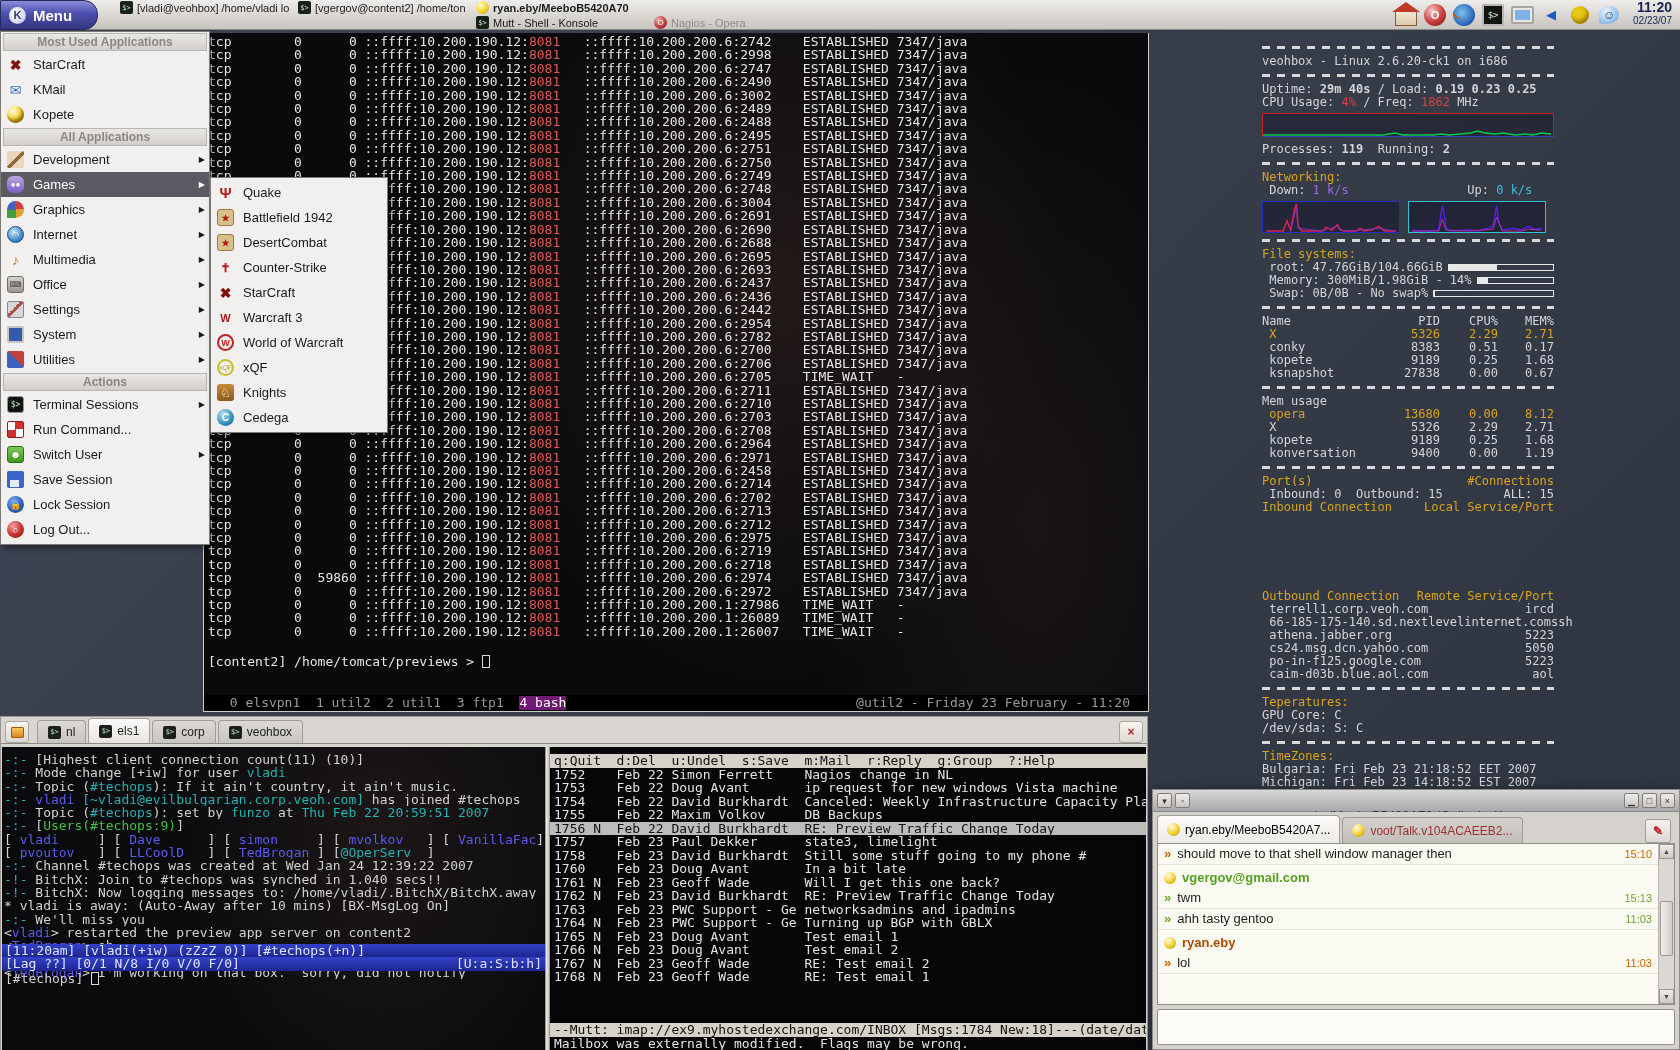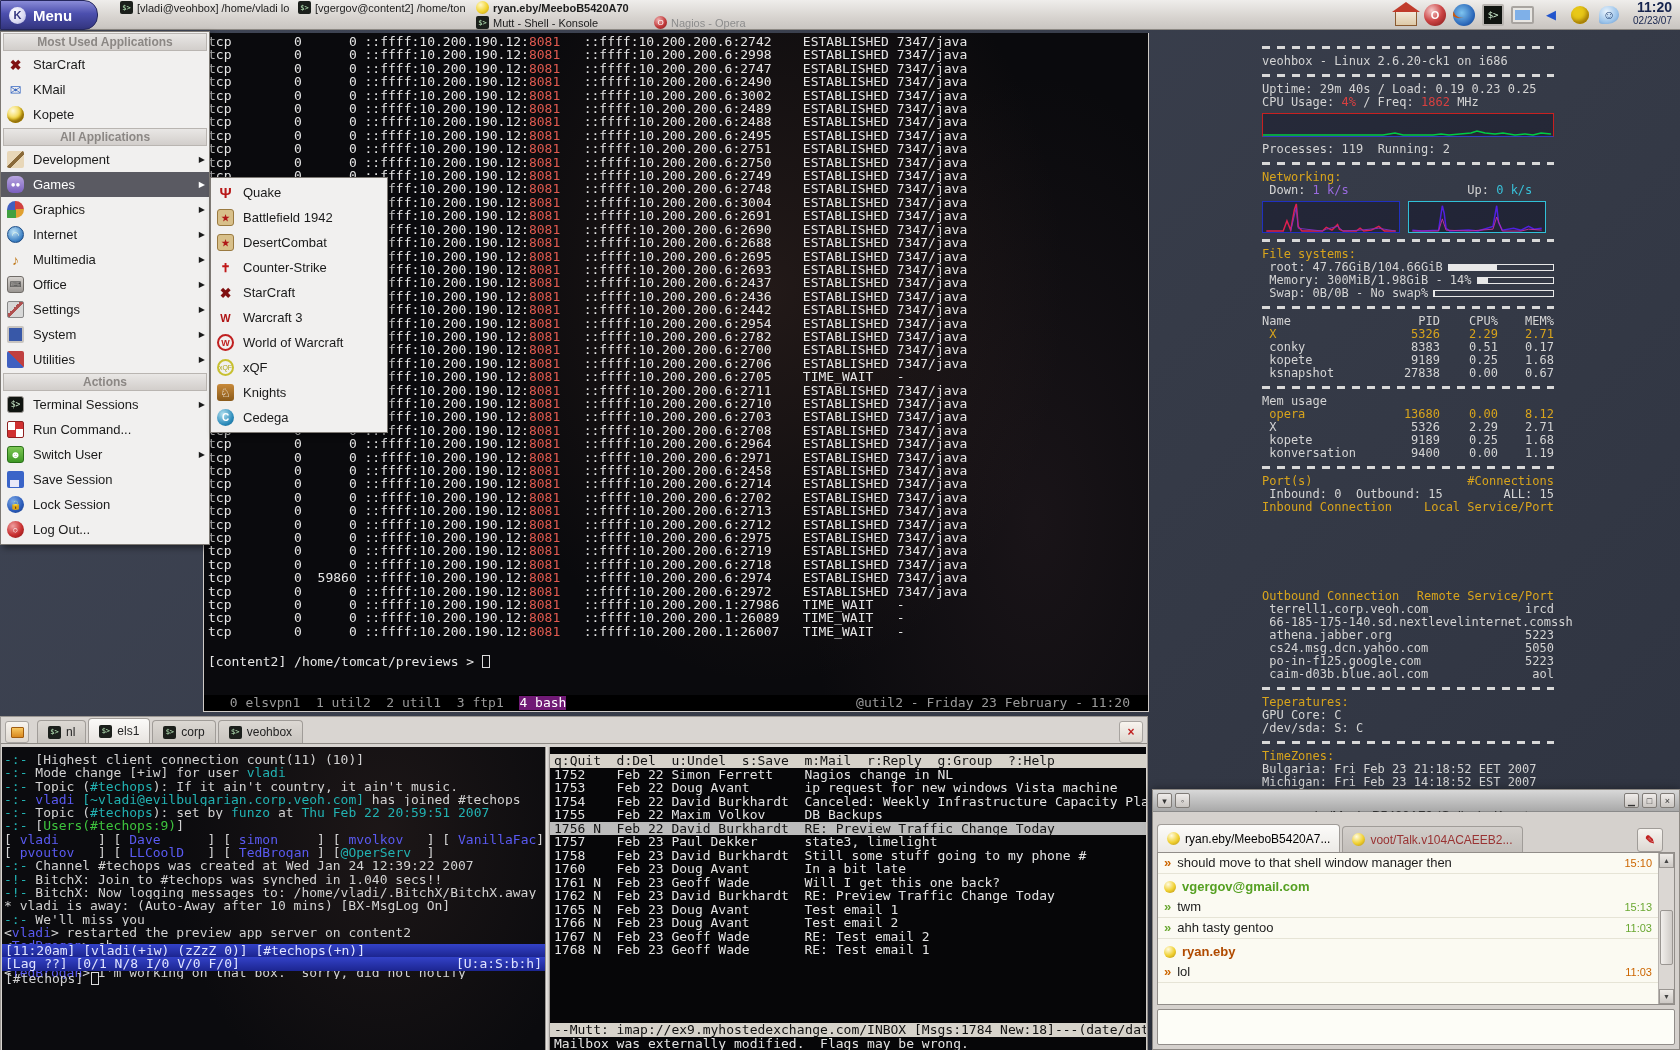--- a/index.html
+++ b/index.html
@@ -102,21 +102,21 @@
   #hardstatus .right { margin-left:auto; }
 
   
   #conky { position:absolute; left:1262px; top:40px; width:292px; font-family:"DejaVu Sans Mono",monospace;
     font-size:12px; line-height:13px; color:#d4d4d4; z-index:5; }
   #conky .dashed { height:3px; margin:6px 0 6px; background:repeating-linear-gradient(90deg,#d8d8d8 0 8px,transparent 8px 15px); }
   .ck-orange { color:#d8a41c; }
   .ck-red { color:#d84040; }
   .ck-cyan { color:#38c0d8; }
   .ck-purple { color:#9a6ae0; }
-  .ck-bold { font-weight:normal; }
+  .ck-bold { font-weight:bold; }
   .ck-graph { border:1px solid #c82020; height:24px; margin:4px 0 6px; background:rgba(0,0,20,.3); border-bottom-color:#3040c0; }
   .ck-net { display:flex; gap:8px; margin:4px 0 2px; }
   .ck-net svg { background:rgba(0,0,25,.35); }
   .ck-bar-line { display:flex; align-items:center; gap:5px; white-space:pre; }
   .ck-bar { flex:1; height:7px; border:1px solid #e8e8e8; position:relative; }
   .ck-bar i { position:absolute; left:0; top:0; bottom:0; background:#e8e8e8; display:block; }
   .ck-row { display:flex; white-space:pre; }
   .ck-row .c1 { flex:1; overflow:hidden; }
   .ck-row .c2 { width:62px; text-align:right; }
   .ck-row .c3 { width:58px; text-align:right; }
@@ -156,21 +156,21 @@
   #mutt-msg { padding:0 4px; white-space:pre; }
 
   
   #kopete { position:absolute; left:1152px; top:789px; width:528px; height:261px;
     background:#d5d1cd; border:1px solid #8d8984; box-shadow:0 0 8px rgba(0,0,0,.4); display:flex; flex-direction:column; z-index:20; }
   #kop-title { height:22px; background:linear-gradient(#d8d8d8,#a9a9a9); border-bottom:1px solid #8a8a8a;
     display:flex; align-items:center; padding:0 4px; gap:3px; }
   #kop-title .txt { flex:1; text-align:center; font-weight:normal; font-size:13px; color:#2e2e2e; text-shadow:0 1px 0 #e8e8e8; overflow:hidden; white-space:nowrap;margin-top:29px; }
   .wbtn { width:15px; height:15px; border:1px solid #7f7b77; border-radius:2px; background:linear-gradient(#efecea,#cac6c2);
     display:inline-flex; align-items:center; justify-content:center; font-size:9px; color:#333; cursor:pointer; }
-  #kop-tabs { height:40px; display:flex; align-items:flex-end; padding:3px 16px 0 4px; gap:16px; background:#d5d1cd; }
+  #kop-tabs { height:31px; display:flex; align-items:flex-end; padding:3px 8px 0 4px; gap:16px; background:#d5d1cd; }
   .kop-tab { height:26px; display:flex; align-items:center; gap:5px; padding:0 9px; font-size:12px;
     border:1px solid #a09c98; border-bottom:none; border-radius:4px 4px 0 0; background:linear-gradient(#d3cfcb,#c2beba); cursor:pointer; max-width:215px; white-space:nowrap; overflow:hidden; }
   .kop-tab.active { background:linear-gradient(#fcfbf9,#eceae6); height:28px; }
   .kop-tab .bulb { width:13px; height:13px; flex:0 0 13px; border-radius:50%; background:radial-gradient(circle at 35% 28%,#fffbe0,#f0d030 55%,#b08a10); }
   .kop-tab.t2 { color:#993333; }
   .kop-chatbtn { margin-left:auto; width:26px; height:24px; border:1px solid #a09c98; border-radius:3px;
     background:linear-gradient(#f6f3ef,#ddd8d2); display:flex; align-items:center; justify-content:center; color:#c02020; font-size:12px; font-weight:bold; cursor:pointer; }
   #kop-chatwrap { flex:1; margin:0 4px; border:1px solid #918d89; background:#fbfaf2; display:flex; overflow:hidden; }
   #kop-msgs { flex:1; overflow:hidden; font-size:13px; }
   .km-row { padding:2px 6px 3px 6px; border-bottom:1px solid #e6e4d6; display:flex; align-items:baseline; }
@@ -404,20 +404,22 @@
             <div class="mrow">1752    Feb 22 Simon Ferrett    Nagios change in NL</div>
             <div class="mrow">1753    Feb 22 Doug Avant       ip request for new windows Vista machine</div>
             <div class="mrow">1754    Feb 22 David Burkhardt  Canceled: Weekly Infrastructure Capacity Plann</div>
             <div class="mrow">1755    Feb 22 Maxim Volkov     DB Backups</div>
             <div class="mrow sel">1756 N  Feb 22 David Burkhardt  RE: Preview Traffic Change Today</div>
             <div class="mrow">1757    Feb 23 Paul Dekker      state3, limelight</div>
             <div class="mrow">1758    Feb 23 David Burkhardt  Still some stuff going to my phone #</div>
             <div class="mrow">1760    Feb 23 Doug Avant       In a bit late</div>
             <div class="mrow">1761 N  Feb 23 Geoff Wade       Will I get this one back?</div>
             <div class="mrow">1762 N  Feb 23 David Burkhardt  RE: Preview Traffic Change Today</div>
+            <div class="mrow">1763    Feb 23 PWC Support - Ge networksadmins and ipadmins</div>
+            <div class="mrow">1764 N  Feb 23 PWC Support - Ge Turning up BGP with GBLX</div>
             <div class="mrow">1765 N  Feb 23 Doug Avant       Test email 1</div>
             <div class="mrow">1766 N  Feb 23 Doug Avant       Test email 2</div>
             <div class="mrow">1767 N  Feb 23 Geoff Wade       RE: Test email 2</div>
             <div class="mrow">1768 N  Feb 23 Geoff Wade       RE: Test email 1</div>
           </div>
         <div id="mutt-bottom">
           <div class="mutt-bar">--Mutt: imap://ex9.myhostedexchange.com/INBOX [Msgs:1784 New:18]---(date/date)-</div>
           <div id="mutt-msg">Mailbox was externally modified.  Flags may be wrong.</div>
         </div>
       </div>

